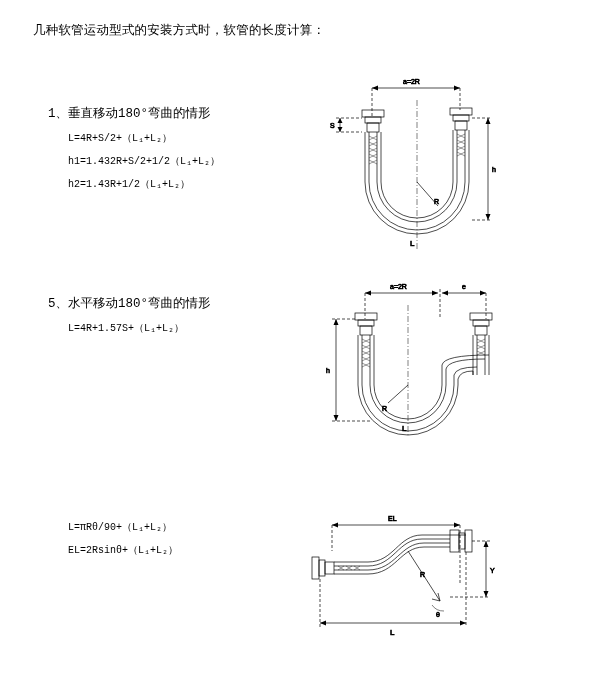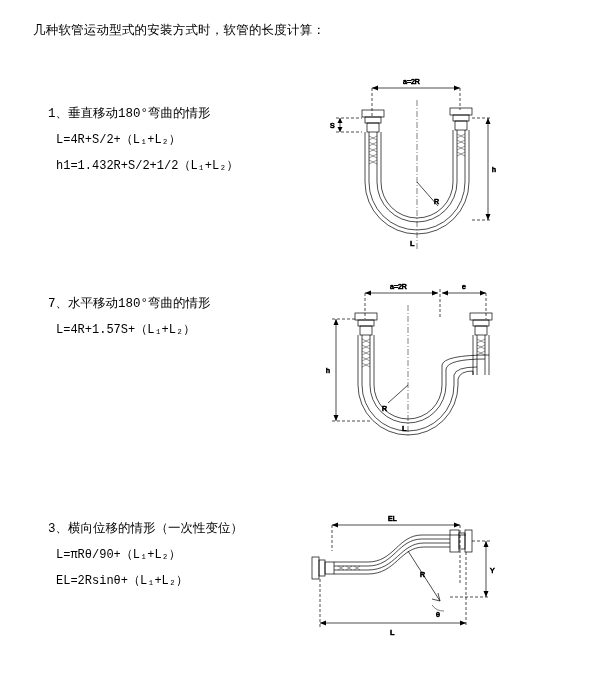--- a/index.html
+++ b/index.html
@@ -42,23 +42,23 @@
     left: 48px;
     width: 250px;
     font-family: Liberation Mono, monospace;
   }
   .sec-title {
     font-size: 12.5px;
     white-space: nowrap;
     margin-bottom: 9px;
   }
   .formula {
-    font-size: 12px;
+    font-size: 10px;
     white-space: nowrap;
-    margin-left: 8px;
+    margin-left: 20px;
     margin-bottom: 9px;
   }
 
   .fig {
     position: absolute;
   }
   .fig1 { left: 310px; top: -35px; }
   .fig2 { left: 310px; top: -20px; }
   .fig3 { left: 290px; top: -15px; }
 
@@ -72,20 +72,21 @@
 
 <div class="page">
 
   <div class="heading">几种软管运动型式的安装方式时，软管的长度计算：</div>
 
   <div class="section sec1">
     <div class="text-col">
       <div class="sec-title">1、垂直移动180°弯曲的情形</div>
       <div class="formula">L=4R+S/2+（L₁+L₂）</div>
       <div class="formula">h1=1.432R+S/2+1/2（L₁+L₂）</div>
+      <div class="formula">h2=1.43R+1/2（L₁+L₂）</div>
     </div>
 
     <div class="fig fig1">
       <svg width="200" height="230" viewBox="0 0 200 230">
         <g stroke="#000" fill="none" stroke-width="0.7">
 
           <line x1="62" y1="18" x2="150" y2="18"></line>
           <path d="M62 18 l6 -2.5 v5 z" fill="#000" stroke="none"></path>
           <path d="M150 18 l-6 -2.5 v5 z" fill="#000" stroke="none"></path>
           <line x1="62" y1="18" x2="62" y2="46" stroke-dasharray="3,2"></line>
@@ -157,21 +158,21 @@
           <text x="20" y="58" font-size="7">S</text>
 
           <text x="100" y="176" font-size="8">L</text>
         </g>
       </svg>
     </div>
   </div>
 
   <div class="section sec2">
     <div class="text-col">
-      <div class="sec-title">7、水平移动180°弯曲的情形</div>
+      <div class="sec-title">5、水平移动180°弯曲的情形</div>
       <div class="formula">L=4R+1.57S+（L₁+L₂）</div>
     </div>
 
     <div class="fig fig2">
       <svg width="200" height="190" viewBox="0 0 200 190">
         <g stroke="#000" fill="none" stroke-width="0.7">
 
           <line x1="55" y1="18" x2="128" y2="18"></line>
           <path d="M55 18 l6 -2.5 v5 z" fill="#000" stroke="none"></path>
           <path d="M128 18 l-6 -2.5 v5 z" fill="#000" stroke="none"></path>
@@ -238,21 +239,20 @@
           <text x="16" y="98" font-size="7">h</text>
 
           <text x="92" y="156" font-size="8">L</text>
         </g>
       </svg>
     </div>
   </div>
 
   <div class="section sec3">
     <div class="text-col">
-      <div class="sec-title">3、横向位移的情形（一次性变位）</div>
       <div class="formula">L=πRθ/90+（L₁+L₂）</div>
       <div class="formula">EL=2Rsinθ+（L₁+L₂）</div>
     </div>
 
     <div class="fig fig3">
       <svg width="220" height="140" viewBox="0 0 220 140">
         <g stroke="#000" fill="none" stroke-width="0.7">
 
           <line x1="42" y1="20" x2="170" y2="20"></line>
           <path d="M42 20 l6 -2.5 v5 z" fill="#000" stroke="none"></path>

